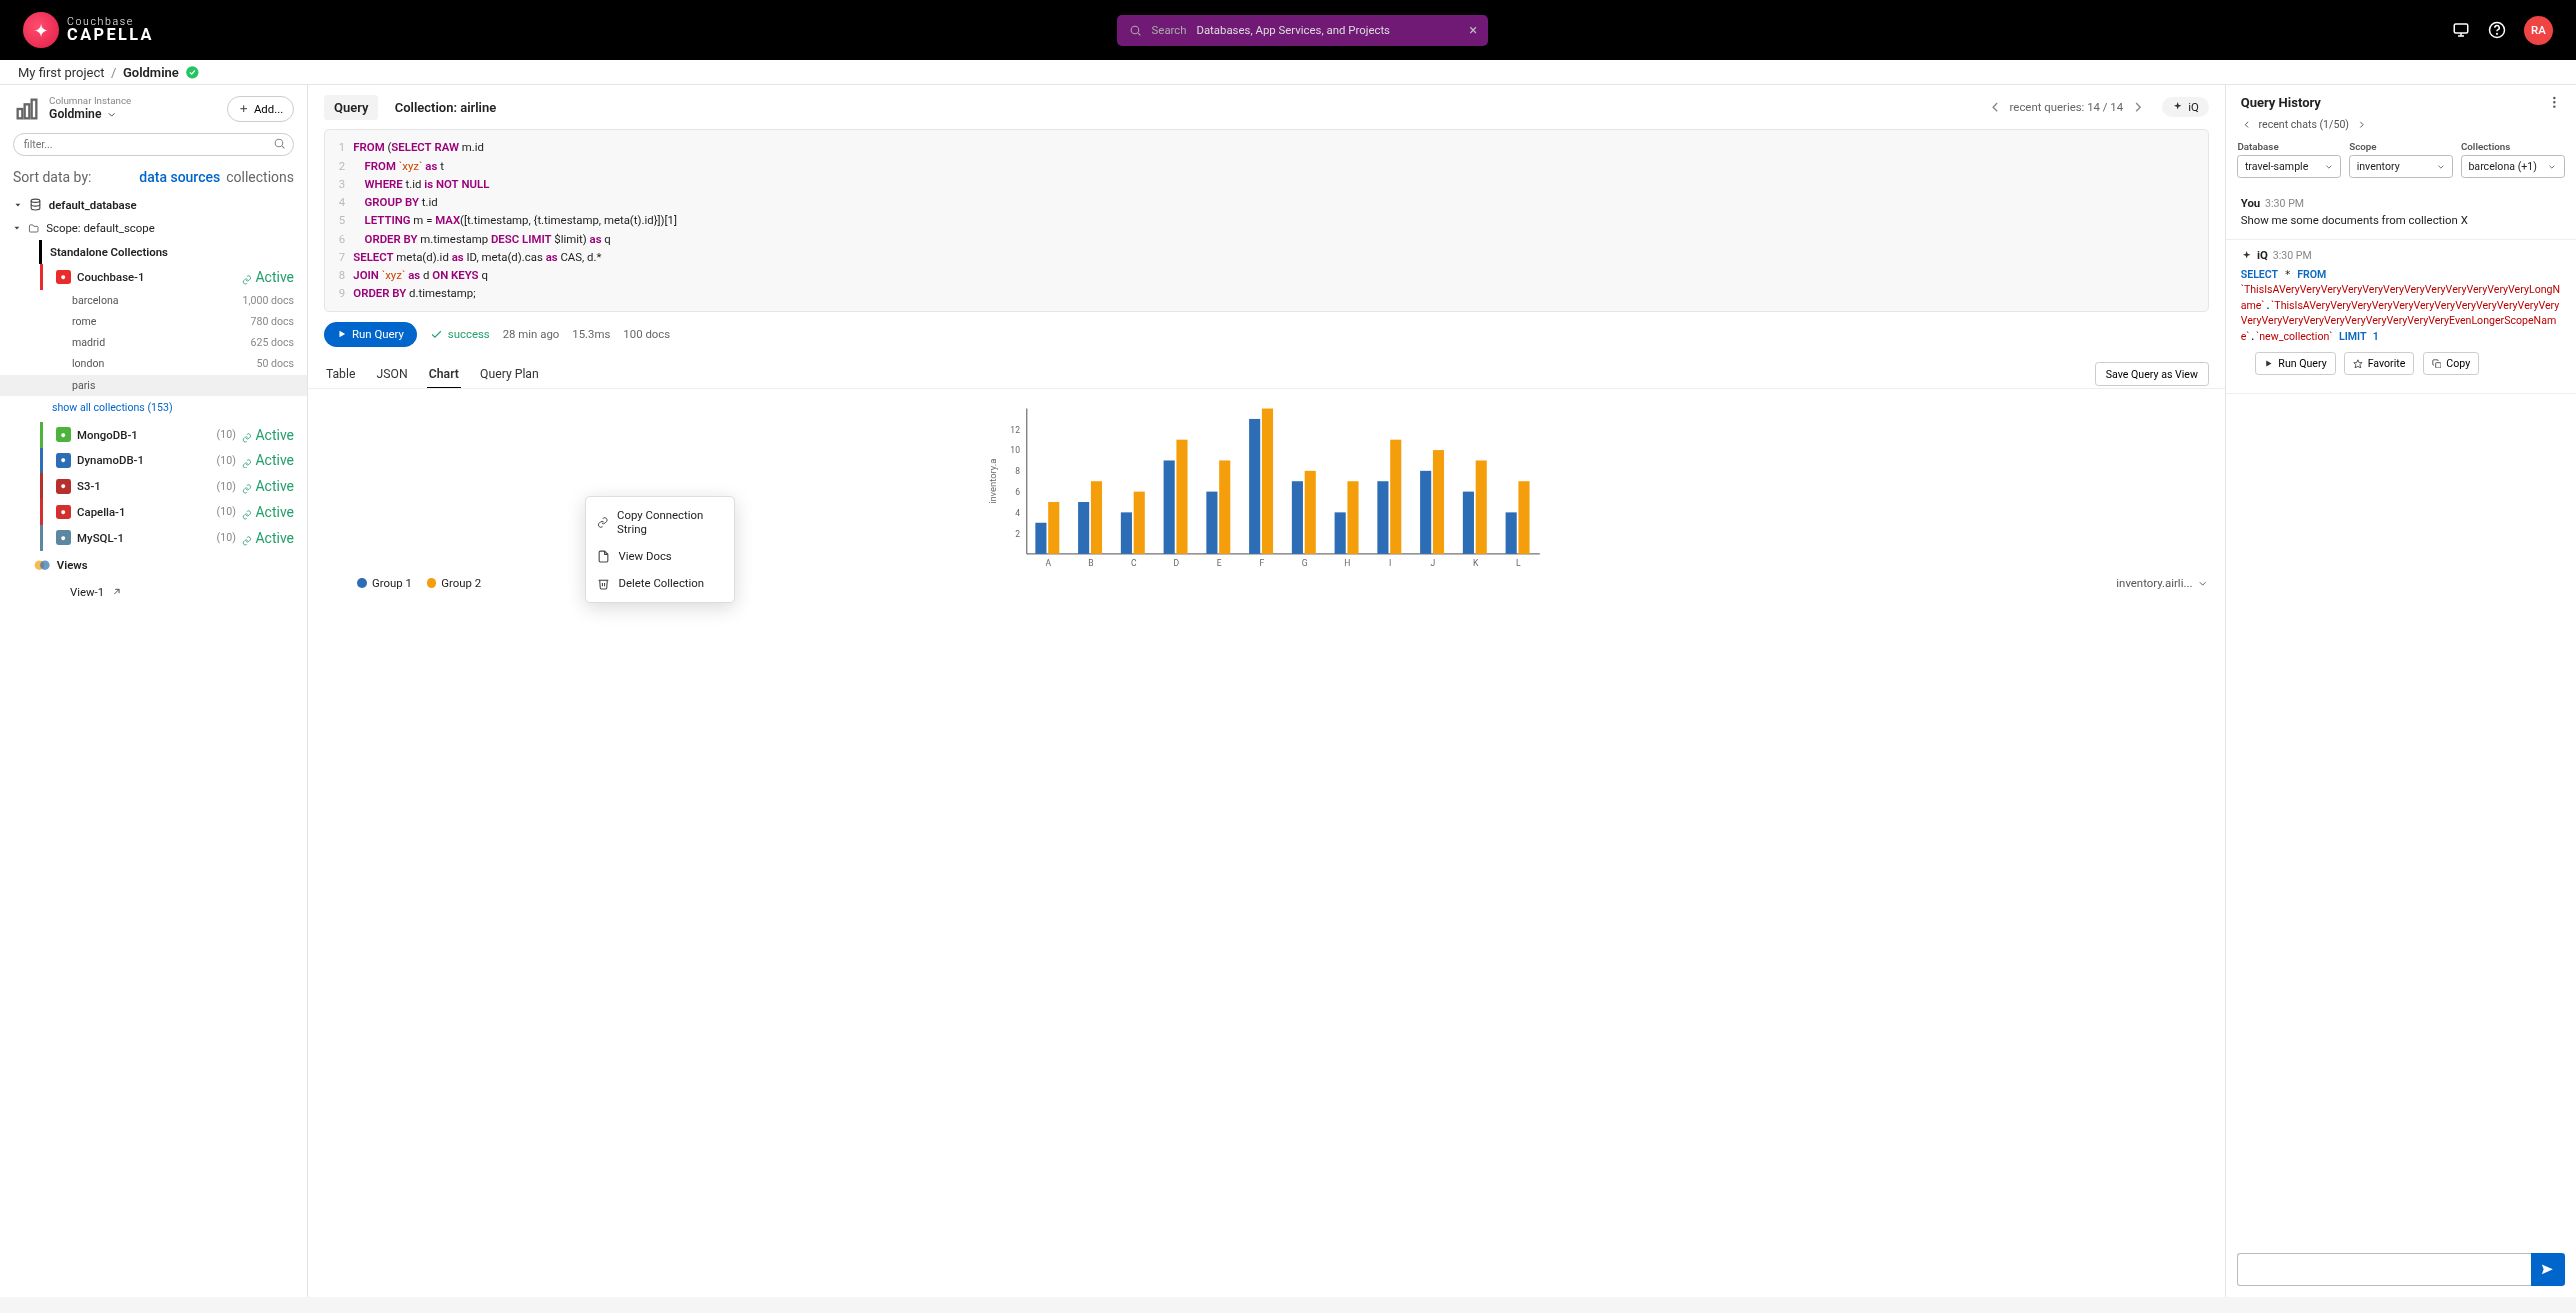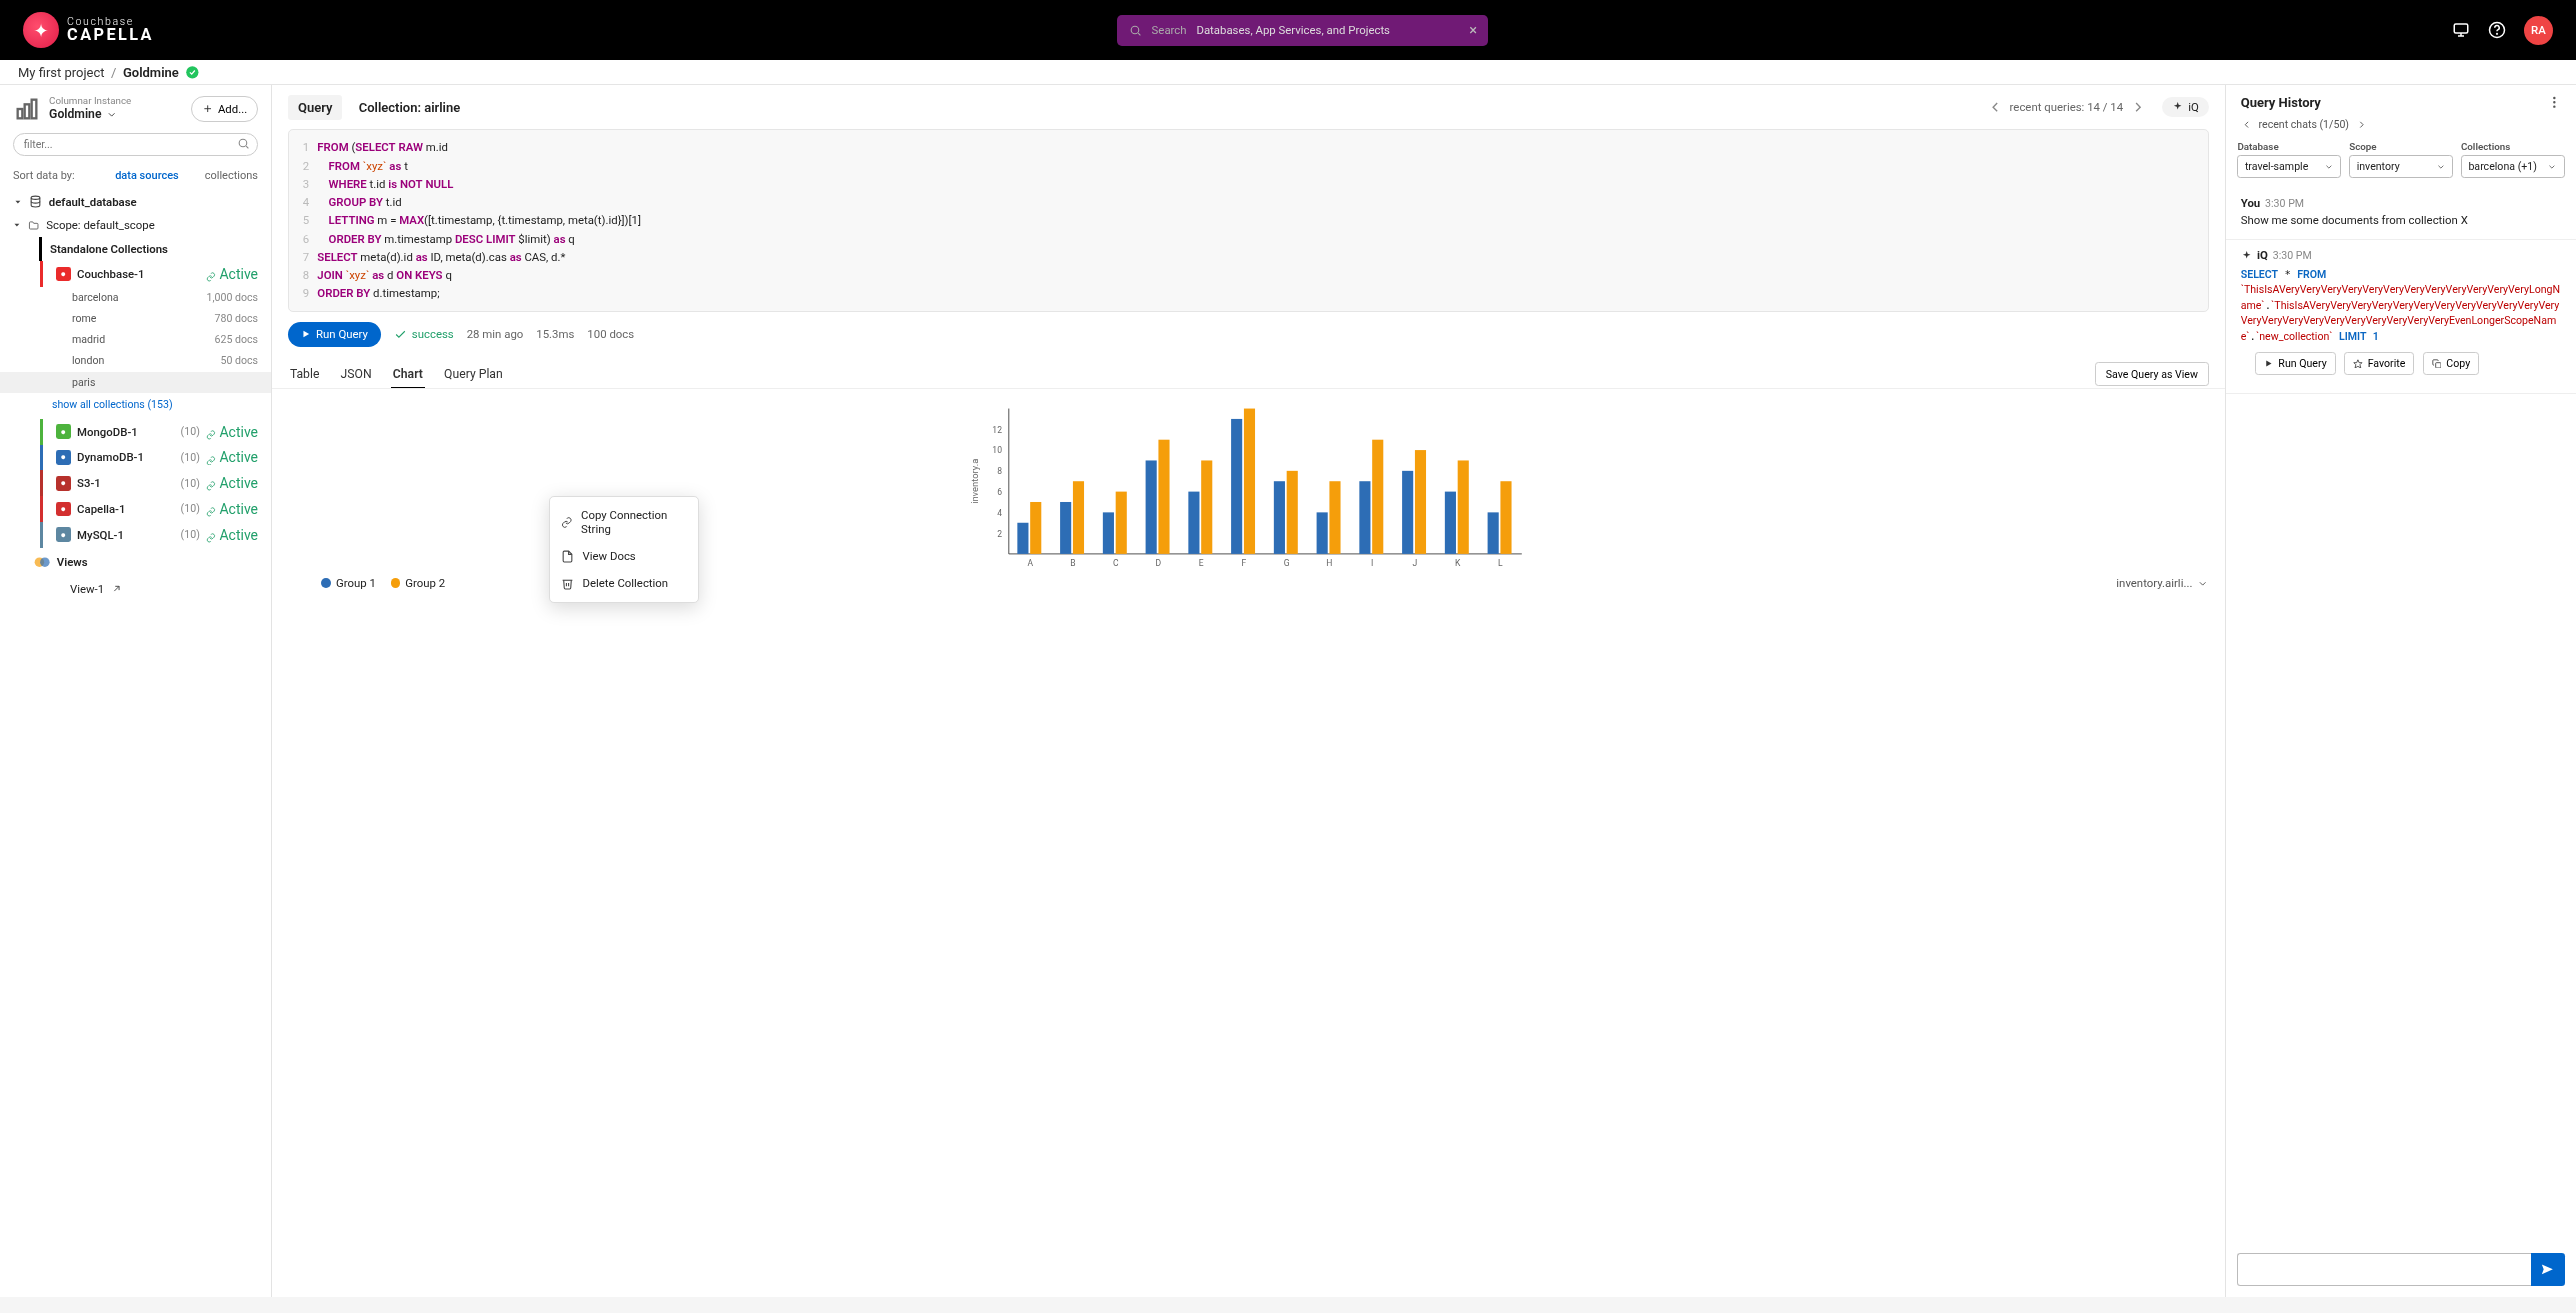--- a/index.html
+++ b/index.html
@@ -19,32 +19,32 @@
 .avatar { width: 29px; height: 29px; border-radius: 50%; background: #ef4444; color: #fff; display: flex; align-items: center; justify-content: center; font-size: 11.4px; font-weight: 500; }
 
 .crumbs { background: #fff; height: 25px; border-bottom: 0.8px solid #e5e5e5; display: flex; align-items: center; padding: 0 18px; gap: 6.5px; font-size: 13px; }
 .crumbs .sep { color: #888; }
 .crumbs .proj { color: #333; }
 .crumbs .db { font-weight: 600; }
 .status-dot { width: 14.7px; height: 14.7px; color: #22c55e; }
 
 .main { display: flex; height: calc(100vh - 101px); }
 
-.sidebar { width: 272px; background: #fff; border-right: 0.8px solid #e3e3e3; display: flex; flex-direction: column; font-size: 11.4px; }
+.sidebar { width: 308px; background: #fff; border-right: 0.8px solid #e3e3e3; display: flex; flex-direction: column; font-size: 11.4px; }
 .sb-head { display: flex; align-items: center; padding: 9.8px 13px; gap: 8.1px; }
 .stat-icon { width: 28px; height: 28px; color: #666; }
 .sb-head-text { flex: 1; line-height: 1.25; }
 .sb-head-text .sub { color: #888; font-size: 9.8px; }
 .sb-head-text .name { font-weight: 600; font-size: 12.2px; display: flex; align-items: center; gap: 4.9px; }
 .add-btn { border: 0.8px solid #ccc; background: #fff; padding: 4.9px 9.8px; border-radius: 14.7px; font-size: 11.4px; display: flex; align-items: center; gap: 4.9px; cursor: pointer; }
 .filter-row { padding: 0 13px 8.1px; }
 .filter-input { width: 100%; height: 23px; border: 0.8px solid #ccc; border-radius: 11.4px; padding: 0 24.4px 0 9.8px; font-size: 10.6px; }
 .filter-wrap { position: relative; }
 .filter-wrap .sicon { position: absolute; right: 8.1px; top: 4.1px; color: #888; }
-.sort-row { display: flex; align-items: flex-start; padding: 4.9px 13px 8.1px; gap: 26px; font-size: 11px; }
+.sort-row { display: flex; align-items: flex-start; padding: 4.9px 13px 8.1px; gap: 6px; font-size: 14px; }
 .sort-row .lbl { color: #666; margin-right: auto; }
 .sort-row .opt { color: #666; cursor: pointer; }
 .sort-row .opt.active { color: #0066cc; font-weight: 500; }
 
 .tree { overflow-y: auto; flex: 1; }
 .tree-row { display: flex; align-items: center; padding: 4.9px 13px; gap: 6.5px; cursor: pointer; }
 .tree-row .chev { width: 9.8px; color: #444; }
 .tree-row.l1 { padding-left: 12px; }
 .tree-row.l2 { padding-left: 42px; font-weight: 600; border-left: 3.3px solid #000; margin-left: 39px; padding-left: 8.1px; }
 .tree-row.conn { padding-left: 51px; }

